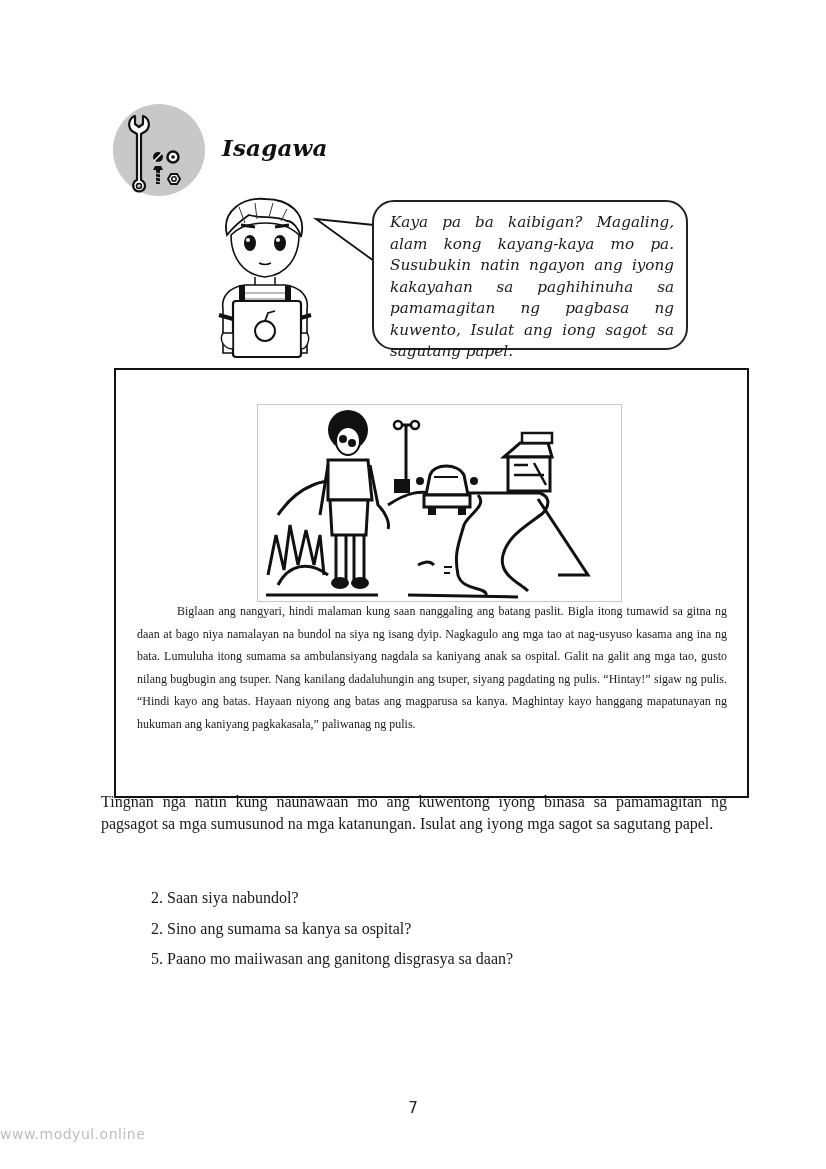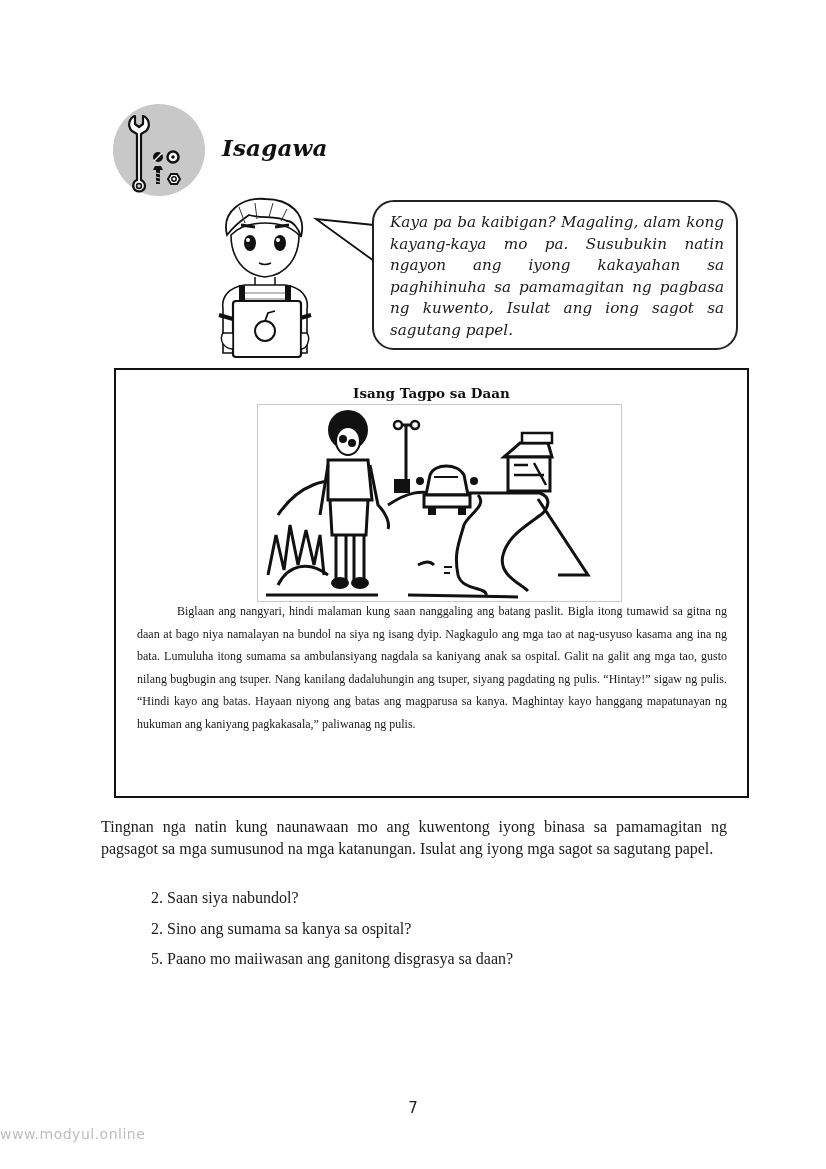--- a/index.html
+++ b/index.html
@@ -7,33 +7,33 @@
   .abs { position:absolute; }
 
   
   .tool-icon { left:113px; top:104px; width:92px; height:92px; border-radius:50%; background:#c8c8c8; }
   .section-title { left:222px; top:134px; font-family:"DejaVu Serif", serif; font-weight:bold; font-style:italic; font-size:23px; color:#111; letter-spacing:0.2px; }
 
   
   .character { left:205px; top:193px; width:120px; height:170px; }
 
   
-  .bubble { left:372px; top:200px; width:366px; height:150px; border:2px solid #222; border-radius:22px; box-sizing:border-box; background:#fff; }
+  .bubble { left:372px; top:200px; width:316px; height:150px; border:2px solid #222; border-radius:22px; box-sizing:border-box; background:#fff; }
   .bubble-tail { left:312px; top:205px; width:70px; height:60px; }
   .bubble-text { position:absolute; left:16px; top:10px; right:12px; font-family:"DejaVu Serif", serif; font-style:italic; font-size:15.2px; line-height:21.5px; text-align:justify; color:#1a1a1a; }
 
   
   .story-box { left:114px; top:368px; width:635px; height:430px; border:2px solid #111; box-sizing:border-box; }
   .story-title { position:absolute; left:0; right:0; top:15px; text-align:center; font-family:"DejaVu Serif", serif; font-weight:bold; font-size:13.5px; color:#111; }
   .story-image { position:absolute; left:141px; top:34px; width:363px; height:196px; border:1px solid #c8c8c8; background:#fff; }
   .story-body { position:absolute; left:21px; right:20px; top:230px; font-family:Liberation Serif, serif; font-size:12px; line-height:22.6px; text-align:justify; color:#1a1a1a; }
   .story-body p { margin:0; text-indent:40px; }
 
   
-  .instructions { left:101px; top:816px; width:626px; font-family:"Liberation Serif", serif; font-size:16px; line-height:22.4px; text-align:justify; color:#1a1a1a; }
+  .instructions { left:101px; top:791px; width:626px; font-family:"Liberation Serif", serif; font-size:16px; line-height:22.4px; text-align:justify; color:#1a1a1a; }
   .questions { left:151px; top:887px; list-style:none; margin:0; padding:0; font-family:"Liberation Serif", serif; font-size:16px; color:#1a1a1a; }
   .questions li { height:30.5px; line-height:22px; }
 
   .page-number { left:0; width:826px; top:1099px; text-align:center; font-family:"DejaVu Sans", sans-serif; font-size:15px; color:#222; }
   .watermark { left:0; width:826px; top:1126px; font-family:"DejaVu Sans", sans-serif; font-size:14px; color:#bdbdbd; letter-spacing:0.5px; }
 </style>
 </head>
 <body>
 
 <div class="abs tool-icon">
@@ -98,21 +98,20 @@
 </div>
 
 <svg class="abs bubble-tail" width="70" height="60" viewBox="0 0 70 60">
   <path d="M62 20 L4 14 L62 56" fill="#fff" stroke="#111" stroke-width="1.8" stroke-linejoin="miter"></path>
 </svg>
 <div class="abs bubble">
   <div class="bubble-text">Kaya pa ba kaibigan? Magaling, alam kong kayang-kaya mo pa. Susubukin natin ngayon ang iyong kakayahan sa paghihinuha sa pamamagitan ng pagbasa ng kuwento, Isulat ang iong sagot sa sagutang papel.</div>
 </div>
 
 <div class="abs story-box">
-  <div class="story-title">Isang Tagpo sa Daan</div>
   <div class="story-image">
     <svg width="363" height="196" viewBox="0 0 363 196">
 
       <path d="M130 100 C160 80 170 90 185 88 L282 88 C292 92 292 100 285 108 C270 120 250 130 245 150 C240 170 262 178 270 186" fill="none" stroke="#111" stroke-width="3"></path>
       <path d="M220 90 C230 100 210 110 206 120 C200 140 196 150 200 170 C204 186 230 182 228 190" fill="none" stroke="#111" stroke-width="3"></path>
       <path d="M280 94 L330 170 L300 170" fill="none" stroke="#111" stroke-width="3"></path>
       <path d="M8 190 L120 190 M150 190 L260 192" stroke="#111" stroke-width="3"></path>
 
       <path d="M20 110 C40 80 70 70 90 80" fill="none" stroke="#111" stroke-width="3"></path>
       <path d="M10 170 L18 130 L26 165 L32 120 L40 160 L48 125 L56 160 L62 130 L66 170" fill="none" stroke="#111" stroke-width="3"></path>

